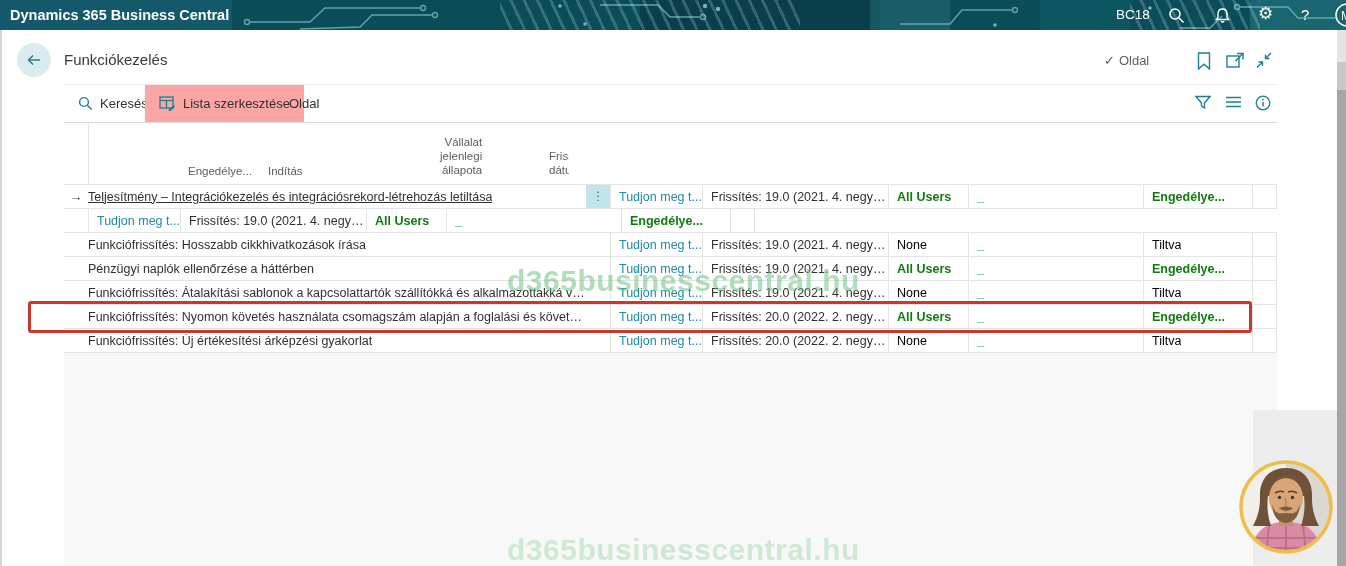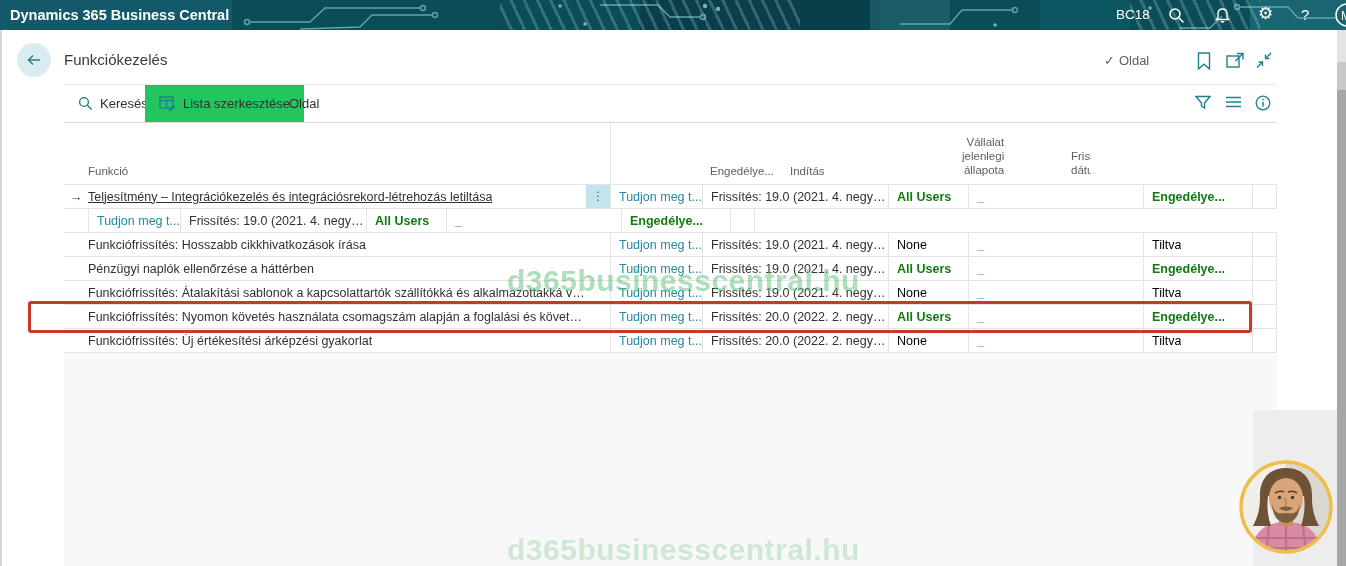--- a/index.html
+++ b/index.html
@@ -22,21 +22,21 @@
       background:#d9edf0;display:flex;align-items:center;justify-content:center;cursor:pointer;}
   .page-title{position:absolute;left:64px;top:51px;font-size:15px;color:#3b3a39;}
   .save-area{position:absolute;left:1104px;top:53px;font-size:13px;color:#605e5c;display:flex;gap:4px;align-items:center;}
   .hd-ic{position:absolute;top:52px;width:18px;height:18px;color:#1e7f8e;cursor:pointer;}
   .hdr-divider{position:absolute;left:64px;top:84px;width:1213px;height:1px;background:#eaeaea;}
 
   
   .toolbar{position:absolute;left:64px;top:85px;width:1213px;height:38px;border-bottom:1px solid #dcdcdc;box-sizing:border-box;}
   .tbr-item{position:absolute;top:0;height:37px;display:flex;align-items:center;gap:7px;
       font-size:13px;color:#323130;padding:0 14px;cursor:pointer;white-space:nowrap;}
-  .tbr-item.active{background:#22c55e;}
+  .tbr-item.active{background:#fca5a5;}
   .tbr-ic{position:absolute;top:10px;width:17px;height:17px;color:#1e7f8e;cursor:pointer;}
 
   
   .grid{position:absolute;left:64px;top:123px;width:1213px;}
   .gh{display:flex;height:62px;border-bottom:1px solid #e4e4e4;box-sizing:border-box;
       color:#605e5c;font-size:11.5px;}
   .gh>div{box-sizing:border-box;display:flex;align-items:flex-end;overflow:hidden;}
   .row{display:flex;height:24px;border-bottom:1px solid #e4e4e4;box-sizing:border-box;
       font-size:12.5px;color:#323130;align-items:center;background:#fff;}
   .row>div{box-sizing:border-box;height:100%;display:flex;align-items:center;overflow:hidden;white-space:nowrap;}
@@ -205,21 +205,20 @@
       <svg width="16" height="16" viewBox="0 0 16 16">
           <circle cx="8" cy="8" r="6.8" fill="none" stroke="#1e7f8e" stroke-width="1.3"></circle>
           <line x1="8" y1="7" x2="8" y2="11.5" stroke="#1e7f8e" stroke-width="1.5"></line>
           <circle cx="8" cy="4.6" r="0.9" fill="#1e7f8e"></circle>
         </svg>
     </div>
   </div>
 
   <div class="grid">
     <div class="gh">
-      <div class="w-feature">Funkció</div>
       <div class="w-ell"></div>
       <div class="w-link"></div>
       <div class="w-enab">Engedélye...</div>
       <div class="w-launch">Indítás</div>
       <div class="w-state">Vállalat
 jelenlegi
 állapota</div>
       <div class="w-date">Friss
 dátu</div>
     </div>

